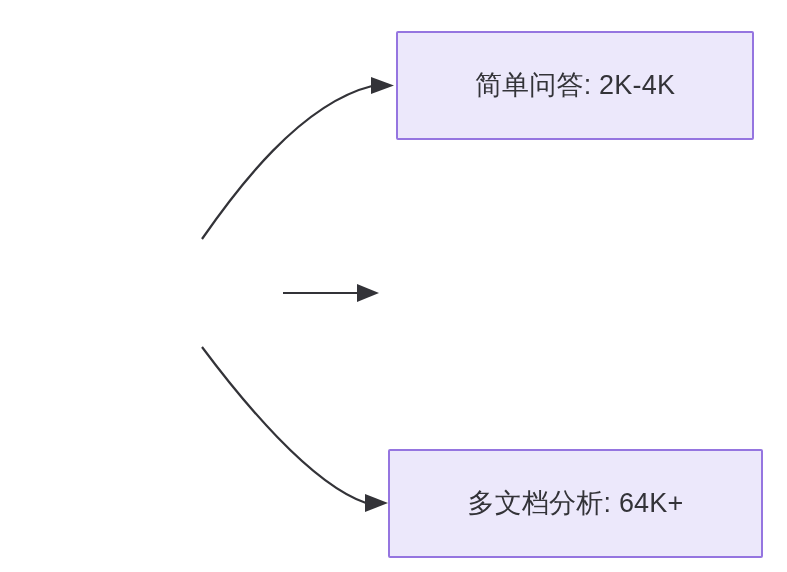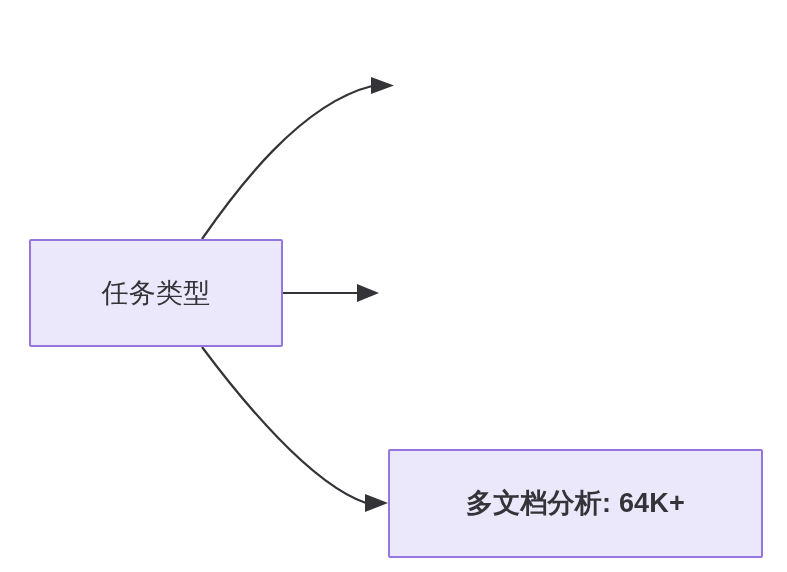--- a/index.html
+++ b/index.html
@@ -62,21 +62,20 @@
     left: 379px;
     top: 240px;
     width: 393px;
     height: 108px;
   }
   #node-multi-doc {
     left: 388px;
     top: 449px;
     width: 375px;
     height: 109px;
-    font-weight: bold;
   }
   .edge-path {
     fill: none;
     stroke: #333338;
     stroke-width: 2.2;
   }
   .edge-head {
     fill: #333338;
     stroke: none;
   }
@@ -97,23 +96,23 @@
       <path class="edge-path" d="M 283,293 L 358,293"></path>
       <polygon class="edge-head" points="357,284 379,293 357,302"></polygon>
     </g>
 
     <g>
       <path class="edge-path" d="M 202,347 C 240,398 310,484 366,503"></path>
       <polygon class="edge-head" points="365,494 388,503 365,512"></polygon>
     </g>
   </svg>
 
-  <div class="node" id="node-root">
-    <span class="node-label">任务类型</span>
+
+  <div class="node" id="node-simple-qa">
+    <span class="node-label">简单问答: 2K-4K</span>
   </div>
-
 
 
   <div class="node" id="node-multi-doc">
     <span class="node-label">多文档分析: 64K+</span>
   </div>
 
 </div>
 
 </body></html>

